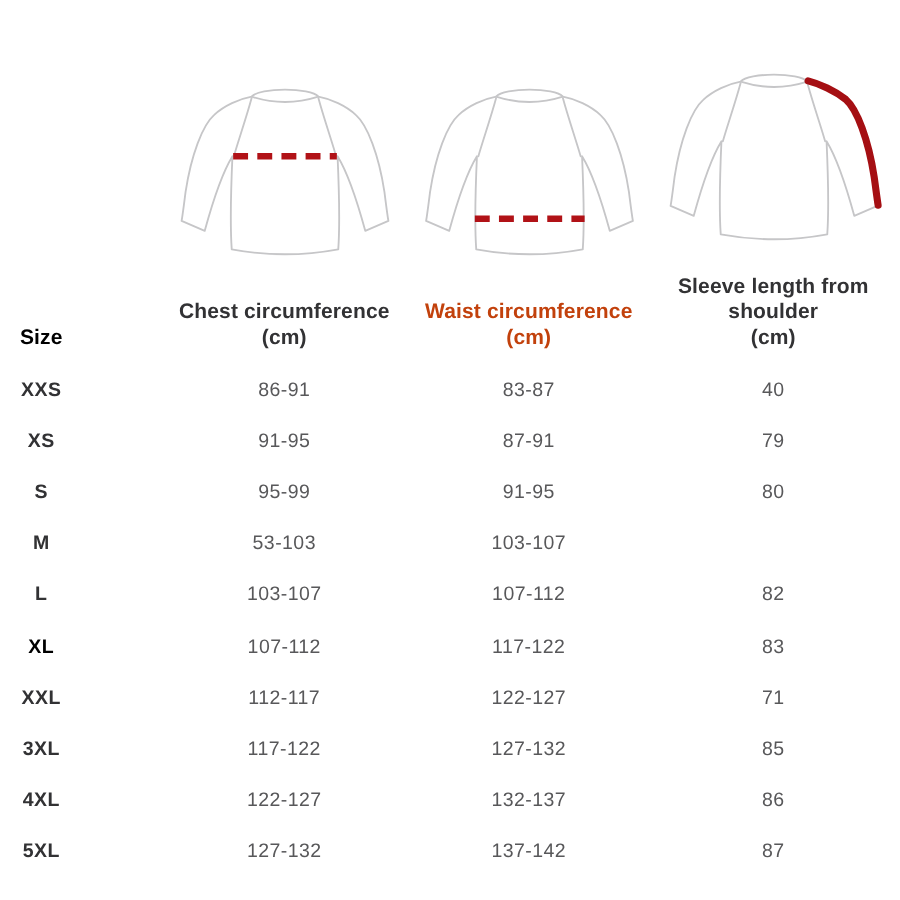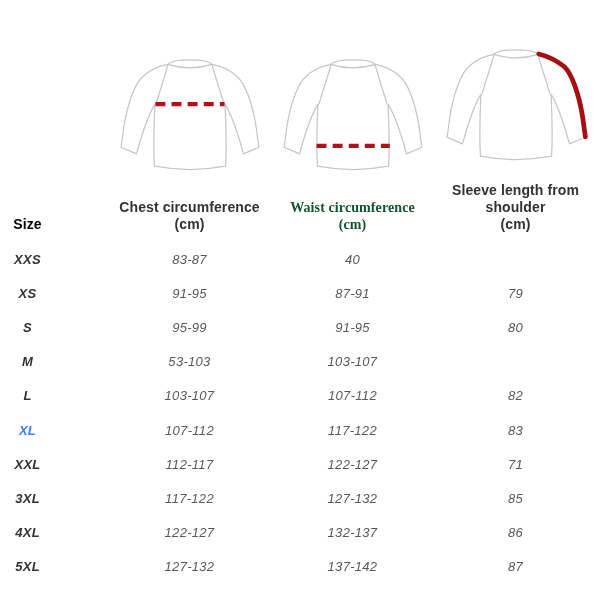--- a/index.html
+++ b/index.html
@@ -25,21 +25,21 @@
   .hdr {
     font-weight: bold;
     font-size: 14px;
     line-height: 17px;
     white-space: pre-line;
     letter-spacing: 0.1px;
     text-align: center;
   }
 
   
-  .rows { margin-top: 9px; font-style: italic; }
+  .rows { margin-top: 9px; }
   .row { display: flex; align-items: center; height: 34.2px; }
   .size-lbl { font-weight: bold; font-size: 13px; letter-spacing: 0.3px; }
   .val { font-size: 13px; letter-spacing: 0.3px; }
 </style>
 </head>
 <body>
 
 <div class="sheet">
 
   <div class="shirts">
@@ -79,32 +79,33 @@
         <path fill="none" stroke-width="5" stroke-linecap="round" d="M104,10.5 C112,12.5 123,17.5 130.5,23.5 C138.5,30.5 146.5,52 150.5,78 C151.5,85 152.5,93 153.3,98" stroke="#a50f13"></path>
       </svg>
     </div>
   </div>
 
   <div class="hdr-row">
     <div class="size-col hdr" style="color: #000000;">Size</div>
     <div class="gap"></div>
     <div class="col hdr" style="color: rgb(50, 50, 52);">Chest circumference
 (cm)</div>
-    <div class="col hdr" style="color: #14532d; font-family: Liberation Serif, serif;">Waist circumference
+    <div class="col hdr" style="color: #c2410c;">Waist circumference
 (cm)</div>
     <div class="col hdr" style="color: rgb(50, 50, 52);">Sleeve length from
 shoulder
 (cm)</div>
   </div>
 
   <div class="rows">
 
     <div class="row">
       <div class="size-col size-lbl" style="color: rgb(50, 50, 52);">XXS</div>
       <div class="gap"></div>
+      <div class="col val" style="color: rgb(88, 88, 90);">86-91</div>
       <div class="col val" style="color: rgb(88, 88, 90);">83-87</div>
       <div class="col val" style="color: rgb(88, 88, 90);">40</div>
     </div>
 
     <div class="row">
       <div class="size-col size-lbl" style="color: rgb(50, 50, 52);">XS</div>
       <div class="gap"></div>
       <div class="col val" style="color: rgb(88, 88, 90);">91-95</div>
       <div class="col val" style="color: rgb(88, 88, 90);">87-91</div>
       <div class="col val" style="color: rgb(88, 88, 90);">79</div>
@@ -127,21 +128,21 @@
 
     <div class="row">
       <div class="size-col size-lbl" style="color: rgb(50, 50, 52);">L</div>
       <div class="gap"></div>
       <div class="col val" style="color: rgb(88, 88, 90);">103-107</div>
       <div class="col val" style="color: rgb(88, 88, 90);">107-112</div>
       <div class="col val" style="color: rgb(88, 88, 90);">82</div>
     </div>
 
     <div class="row">
-      <div class="size-col size-lbl" style="color: #3b82f6;">XL</div>
+      <div class="size-col size-lbl" style="color: #000000;">XL</div>
       <div class="gap"></div>
       <div class="col val" style="color: rgb(88, 88, 90);">107-112</div>
       <div class="col val" style="color: rgb(88, 88, 90);">117-122</div>
       <div class="col val" style="color: rgb(88, 88, 90);">83</div>
     </div>
 
     <div class="row">
       <div class="size-col size-lbl" style="color: rgb(50, 50, 52);">XXL</div>
       <div class="gap"></div>
       <div class="col val" style="color: rgb(88, 88, 90);">112-117</div>

